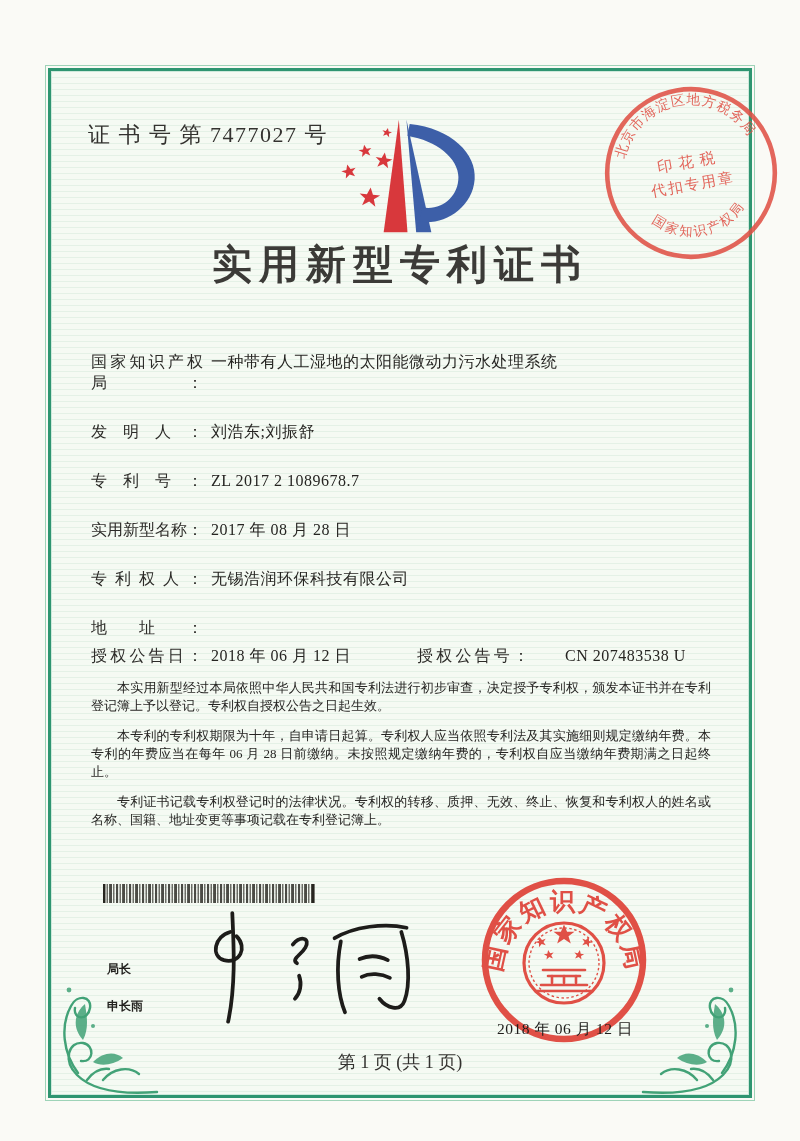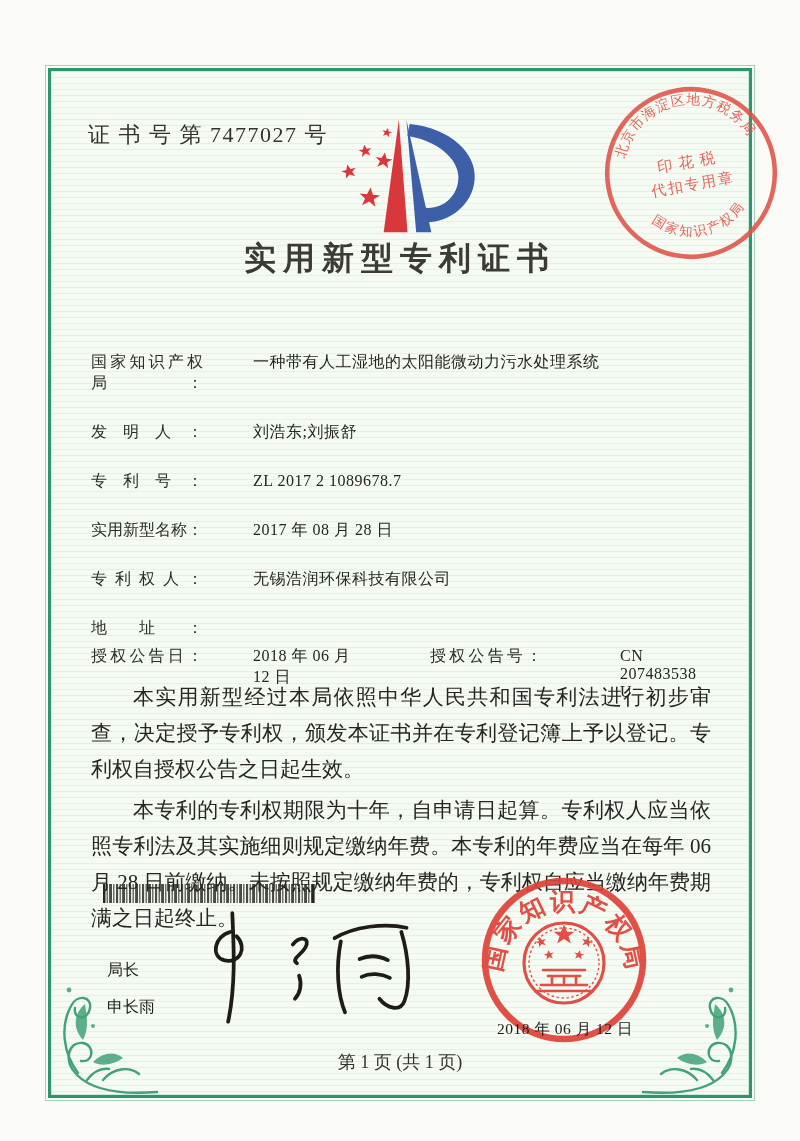--- a/index.html
+++ b/index.html
@@ -21,41 +21,41 @@
       #f5faf3;
   }
   .cert-no{
     position:absolute;left:37px;top:49px;
     font-size:22px;letter-spacing:1.5px;color:#33322f;
   }
   .logo{position:absolute;left:262px;top:40px;width:176px;height:130px;}
   .tax-stamp{position:absolute;left:548px;top:10px;width:184px;height:184px;opacity:.88;}
   .title{
     position:absolute;left:0;top:166px;width:100%;text-align:center;
-    font-size:32px;font-weight:bold;letter-spacing:7px;color:#3b3a37;
+    font-size:40px;font-weight:bold;letter-spacing:7px;color:#3b3a37;
   }
   .fields{position:absolute;left:40px;top:281px;right:38px;}
   .frow{display:flex;align-items:baseline;margin-bottom:28px;font-size:16px;}
   .flabel{
     display:inline-block;width:112px;min-width:112px;margin-right:8px;
     text-align:justify;text-align-last:justify;color:#2c2b28;
   }
-  .fvalue{color:#262522;letter-spacing:.5px;margin-left:42px;}
+  .fvalue{color:#262522;letter-spacing:.5px;}
   .frow-addr{margin-bottom:7px;}
   .frow-addr .fvalue{word-break:break-all;line-height:25px;}
   .frow-split{display:flex;align-items:baseline;font-size:16px;}
   .frow-split .pair{display:flex;align-items:baseline;justify-content:center;}
   .pair2{margin-left:66px;gap:28px;}
   .paras{position:absolute;left:40px;top:608px;right:38px;}
   .paras p{
-    margin:0 0 5px 0;font-size:21px;line-height:36px;
+    margin:0 0 12px 0;font-size:13px;line-height:18px;
     text-align:justify;text-indent:2em;color:#262523;
   }
   .barcode{position:absolute;left:52px;top:813px;width:212px;height:19px;}
-  .director{position:absolute;left:56px;top:880px;font-size:16px;line-height:37px;color:#23221f;}
+  .director{position:absolute;left:56px;top:880px;font-size:12px;line-height:37px;color:#23221f;font-weight:bold;}
   .signature{position:absolute;left:150px;top:838px;width:240px;height:120px;}
   .seal{position:absolute;left:428px;top:804px;width:170px;height:170px;opacity:.92;}
   .seal-date{position:absolute;left:446px;top:948px;font-size:15.5px;letter-spacing:.5px;color:#1e1d1b;}
   .page-footer{position:absolute;left:0;bottom:21px;width:100%;text-align:center;font-size:18px;color:#33322f;}
   .corner{position:absolute;width:112px;height:132px;}
   .corner-bl{left:-4px;bottom:-5px;}
   .corner-br{right:-4px;bottom:-5px;transform:scaleX(-1);}
   svg text{font-family:"Liberation Serif","DejaVu Serif",serif;}
   .hidden-defs{position:absolute;width:0;height:0;overflow:hidden;}
 </style>
@@ -170,20 +170,21 @@
       <span class="pair pair2">
         <span class="flabel">授权公告号：</span>
         <span class="fvalue">CN 207483538 U</span>
       </span>
     </div>
   </div>
 
   <div class="paras">
     <p>本实用新型经过本局依照中华人民共和国专利法进行初步审查，决定授予专利权，颁发本证书并在专利登记簿上予以登记。专利权自授权公告之日起生效。</p>
     <p>本专利的专利权期限为十年，自申请日起算。专利权人应当依照专利法及其实施细则规定缴纳年费。本专利的年费应当在每年 06 月 28 日前缴纳。未按照规定缴纳年费的，专利权自应当缴纳年费期满之日起终止。</p>
+    <p>专利证书记载专利权登记时的法律状况。专利权的转移、质押、无效、终止、恢复和专利权人的姓名或名称、国籍、地址变更等事项记载在专利登记簿上。</p>
   </div>
 
   <svg class="barcode" viewBox="0 0 212 19" preserveAspectRatio="none">
     <rect x="0" y="0" width="212" height="19" fill="url(#bc)" opacity="0.82"></rect>
     <rect x="0" y="0" width="2.4" height="19" fill="#26251f"></rect>
     <rect x="209" y="0" width="2.4" height="19" fill="#26251f"></rect>
   </svg>
 
   <div class="director">
     <div>局长</div>

